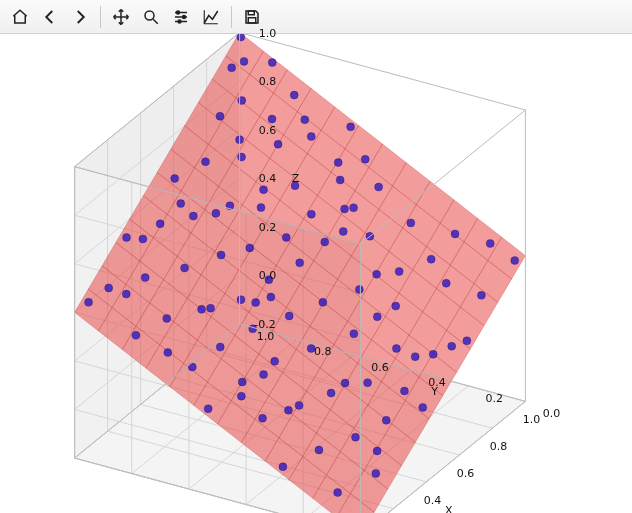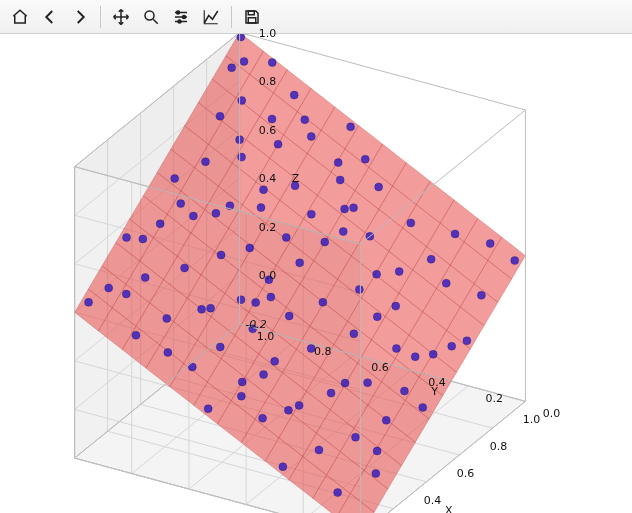--- a/index.html
+++ b/index.html
@@ -426,21 +426,21 @@
       <div class="tick-label" style="left: 432.394px; top: 465.835px;">0.4</div>
       <div class="tick-label" style="left: 465.394px; top: 439.001px;">0.6</div>
       <div class="tick-label" style="left: 498.394px; top: 412.167px;">0.8</div>
       <div class="tick-label" style="left: 531.394px; top: 385.333px;">1.0</div>
       <div class="tick-label" style="left: 551.394px; top: 379.333px;">0.0</div>
       <div class="tick-label" style="left: 494.237px; top: 363.84px;">0.2</div>
       <div class="tick-label" style="left: 437.079px; top: 348.348px;">0.4</div>
       <div class="tick-label" style="left: 379.921px; top: 332.855px;">0.6</div>
       <div class="tick-label" style="left: 322.763px; top: 317.363px;">0.8</div>
       <div class="tick-label" style="left: 265.606px; top: 301.87px;">1.0</div>
-      <div class="tick-label" style="left: 256px; top: 289.87px; font-style: italic;">-0.2</div>
+      <div class="tick-label" style="left: 265px; top: 289.87px;">-0.2</div>
       <div class="tick-label" style="left: 267.606px; top: 241.308px;">0.0</div>
       <div class="tick-label" style="left: 267.606px; top: 192.746px;">0.2</div>
       <div class="tick-label" style="left: 267.606px; top: 144.184px;">0.4</div>
       <div class="tick-label" style="left: 267.606px; top: 95.6217px;">0.6</div>
       <div class="tick-label" style="left: 267.606px; top: 47.0596px;">0.8</div>
       <div class="tick-label" style="left: 267.606px; top: -1.50252px;">1.0</div>
       <div class="tick-label" style="left: 448.894px; top: 476.418px;">X</div>
       <div class="tick-label" style="left: 434.5px; top: 356.602px;">Y</div>
       <div class="tick-label" style="left: 295.606px; top: 144.184px;">Z</div>
     </div>

